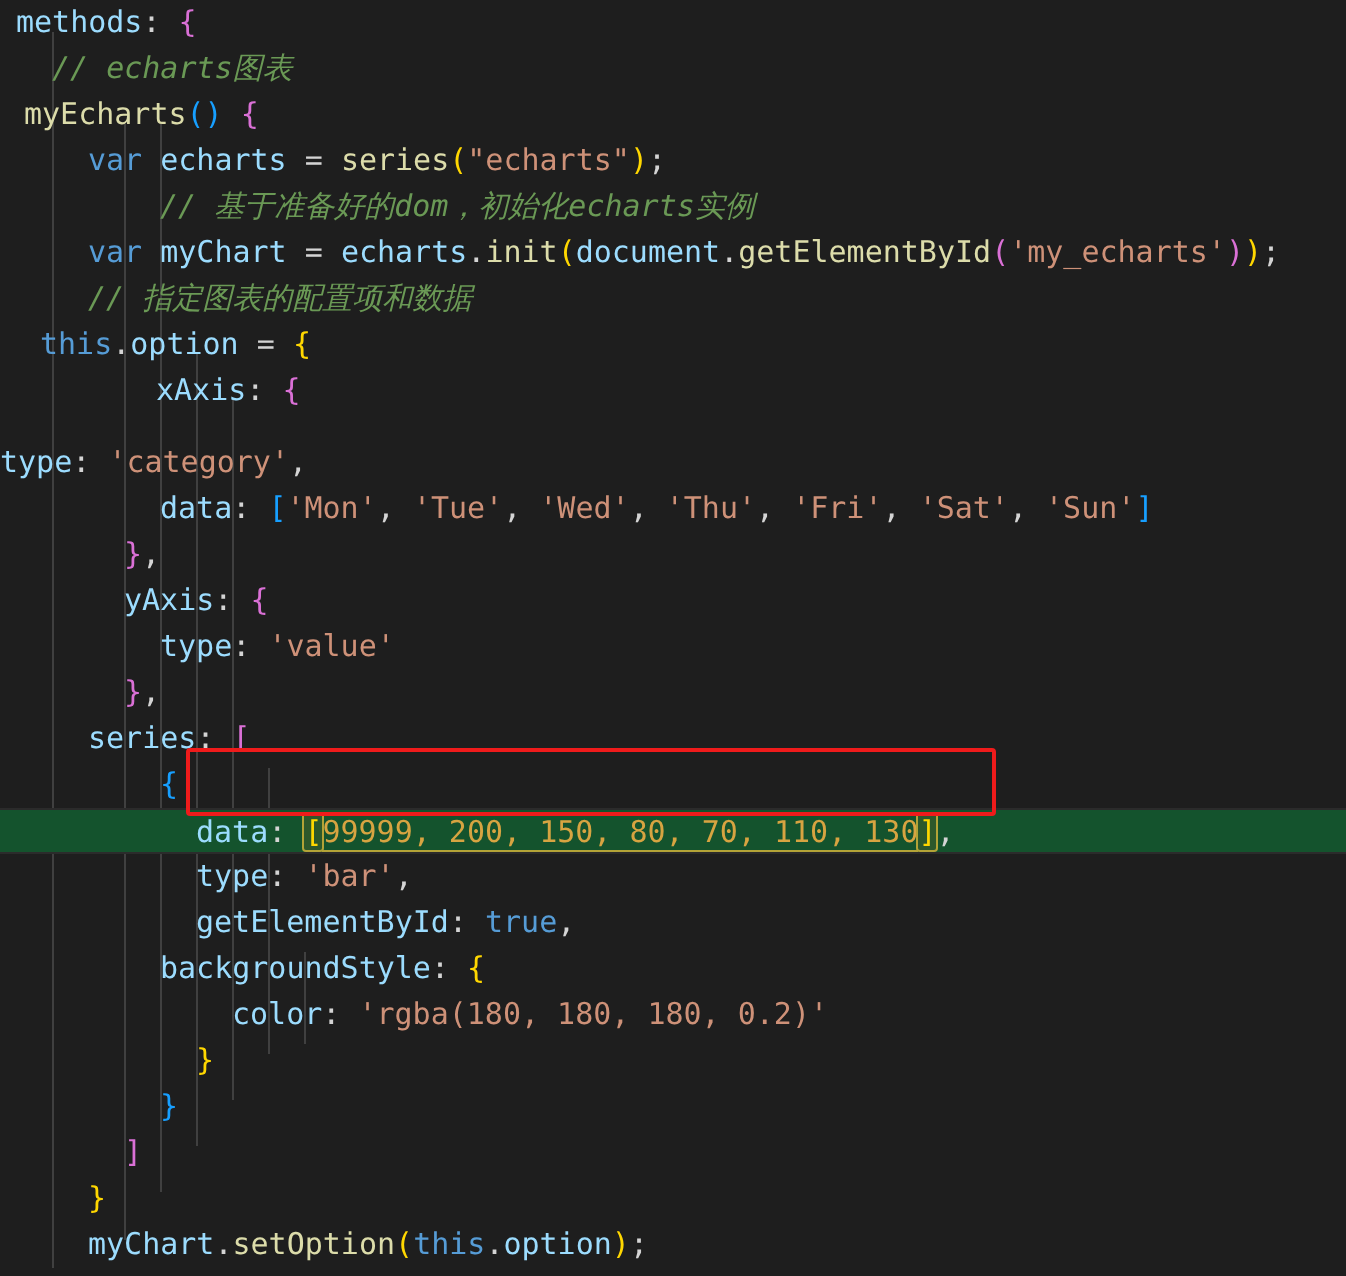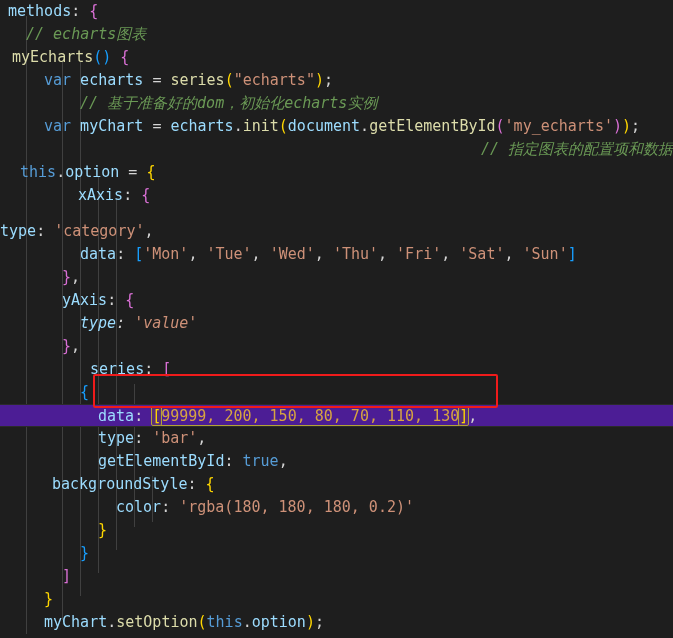--- a/index.html
+++ b/index.html
@@ -37,21 +37,21 @@
     color: #d4d4d4;
     font-size: 15px;
     letter-spacing: 0px;
   }
 
   
   .line.current {
     box-sizing: border-box;
     border-top: 1px solid #2b2b2b;
     border-bottom: 1px solid #2b2b2b;
-    background: #4c1d95;
+    background: #14532d;
   }
 
   
   .guides {
     position: absolute;
     top: 0; left: 0;
     width: 673px;
     height: 638px;
     pointer-events: none;
   }
@@ -119,49 +119,49 @@
     <div class="line" style="padding-left:26px;"><span class="t-comment">// echarts图表</span></div>
 
     <div class="line" style="padding-left:12px;"><span class="t-fn">myEcharts</span><span class="t-br3">()</span><span class="t-br2"> {</span></div>
 
     <div class="line" style="padding-left:44px;"><span class="t-kw">var</span><span class="t-def"> echarts </span><span class="t-plain">= </span><span class="t-fn">series</span><span class="t-br1">(</span><span class="t-str">"echarts"</span><span class="t-br1">)</span><span class="t-plain">;</span></div>
 
     <div class="line" style="padding-left:44px;margin-left:36px;"><span class="t-comment">// 基于准备好的dom，初始化echarts实例</span></div>
 
     <div class="line" style="padding-left:44px;"><span class="t-kw">var</span><span class="t-def"> myChart </span><span class="t-plain">= </span><span class="t-def">echarts</span><span class="t-plain">.</span><span class="t-fn">init</span><span class="t-br1">(</span><span class="t-def">document</span><span class="t-plain">.</span><span class="t-fn">getElementById</span><span class="t-br2">(</span><span class="t-str">'my_echarts'</span><span class="t-br2">)</span><span class="t-br1">)</span><span class="t-plain">;</span></div>
 
-    <div class="line" style="padding-left:44px;text-align:right;"><span class="t-comment">// 指定图表的配置项和数据</span></div>
+    <div class="line" style="padding-left:44px;"><span class="t-comment">// 指定图表的配置项和数据</span></div>
 
     <div class="line" style="padding-left:20px;"><span class="t-kw">this</span><span class="t-plain">.</span><span class="t-def">option</span><span class="t-plain"> = </span><span class="t-br1">{</span></div>
 
     <div class="line" style="padding-left:62px;margin-left:16px;"><span class="t-def">xAxis</span><span class="t-punc">: </span><span class="t-br2">{</span></div>
 
     <div class="line" style="margin-top:13px;"><span class="t-def">type</span><span class="t-punc">: </span><span class="t-str">'category'</span><span class="t-plain">,</span></div>
 
     <div class="line" style="padding-left:80px;"><span class="t-def">data</span><span class="t-punc">: </span><span class="t-br3">[</span><span class="t-str">'Mon'</span><span class="t-plain">, </span><span class="t-str">'Tue'</span><span class="t-plain">, </span><span class="t-str">'Wed'</span><span class="t-plain">, </span><span class="t-str">'Thu'</span><span class="t-plain">, </span><span class="t-str">'Fri'</span><span class="t-plain">, </span><span class="t-str">'Sat'</span><span class="t-plain">, </span><span class="t-str">'Sun'</span><span class="t-br3">]</span></div>
 
     <div class="line" style="padding-left:62px;"><span class="t-br2">}</span><span class="t-plain">,</span></div>
 
     <div class="line" style="padding-left:62px;"><span class="t-def">yAxis</span><span class="t-punc">: </span><span class="t-br2">{</span></div>
 
-    <div class="line" style="padding-left:80px;font-style:italic;"><span class="t-def">type</span><span class="t-punc">: </span><span class="t-str">'value'</span></div>
+    <div class="line" style="padding-left:80px;"><span class="t-def">type</span><span class="t-punc">: </span><span class="t-str">'value'</span></div>
 
     <div class="line" style="padding-left:62px;"><span class="t-br2">}</span><span class="t-plain">,</span></div>
 
-    <div class="line" style="padding-left:90px;"><span class="t-def">series</span><span class="t-punc">: </span><span class="t-br2">[</span></div>
+    <div class="line" style="padding-left:44px;"><span class="t-def">series</span><span class="t-punc">: </span><span class="t-br2">[</span></div>
 
     <div class="line" style="padding-left:80px;"><span class="t-br3">{</span></div>
 
     <div class="line current" style="padding-left:98px;"><span class="t-def">data</span><span class="t-punc">: </span><span class="t-br1 bracket-match">[</span><span class="t-num-hi array-underline">99999, 200, 150, 80, 70, 110, 130</span><span class="t-br1 bracket-match">]</span><span class="t-plain">,</span></div>
 
     <div class="line" style="padding-left:98px;"><span class="t-def">type</span><span class="t-punc">: </span><span class="t-str">'bar'</span><span class="t-plain">,</span></div>
 
     <div class="line" style="padding-left:98px;"><span class="t-def">getElementById</span><span class="t-punc">: </span><span class="t-kw">true</span><span class="t-plain">,</span></div>
 
-    <div class="line" style="padding-left:52px;"><span class="t-def">backgroundStyle</span><span class="t-punc">: </span><span class="t-br1">{</span></div>
+    <div class="line" style="padding-left:80px;"><span class="t-def">backgroundStyle</span><span class="t-punc">: </span><span class="t-br1">{</span></div>
 
     <div class="line" style="padding-left:116px;"><span class="t-def">color</span><span class="t-punc">: </span><span class="t-str">'rgba(180, 180, 180, 0.2)'</span></div>
 
     <div class="line" style="padding-left:98px;"><span class="t-br1">}</span></div>
 
     <div class="line" style="padding-left:80px;"><span class="t-br3">}</span></div>
 
     <div class="line" style="padding-left:62px;"><span class="t-br2">]</span></div>
 
     <div class="line" style="padding-left:44px;"><span class="t-br1">}</span></div>

